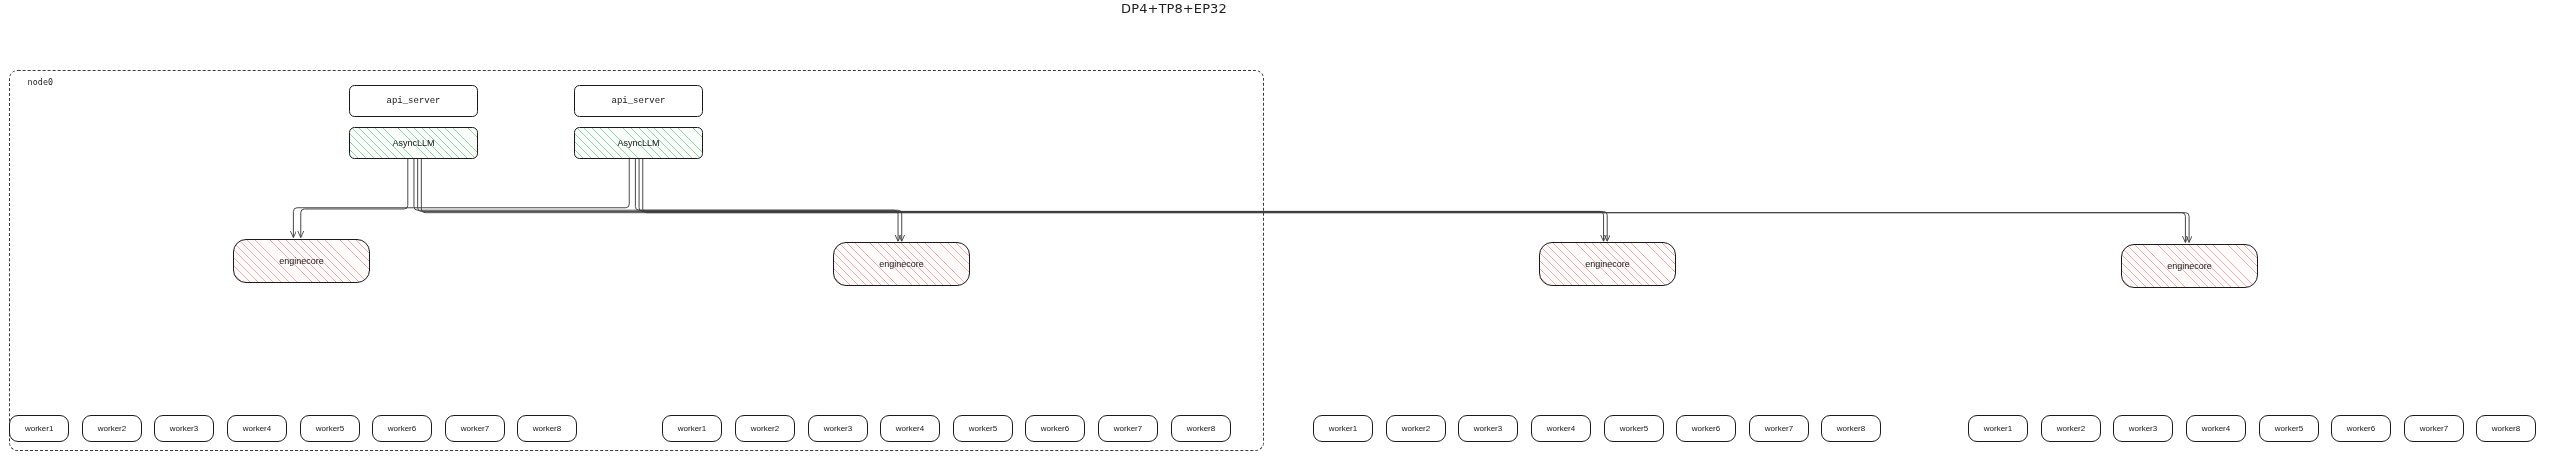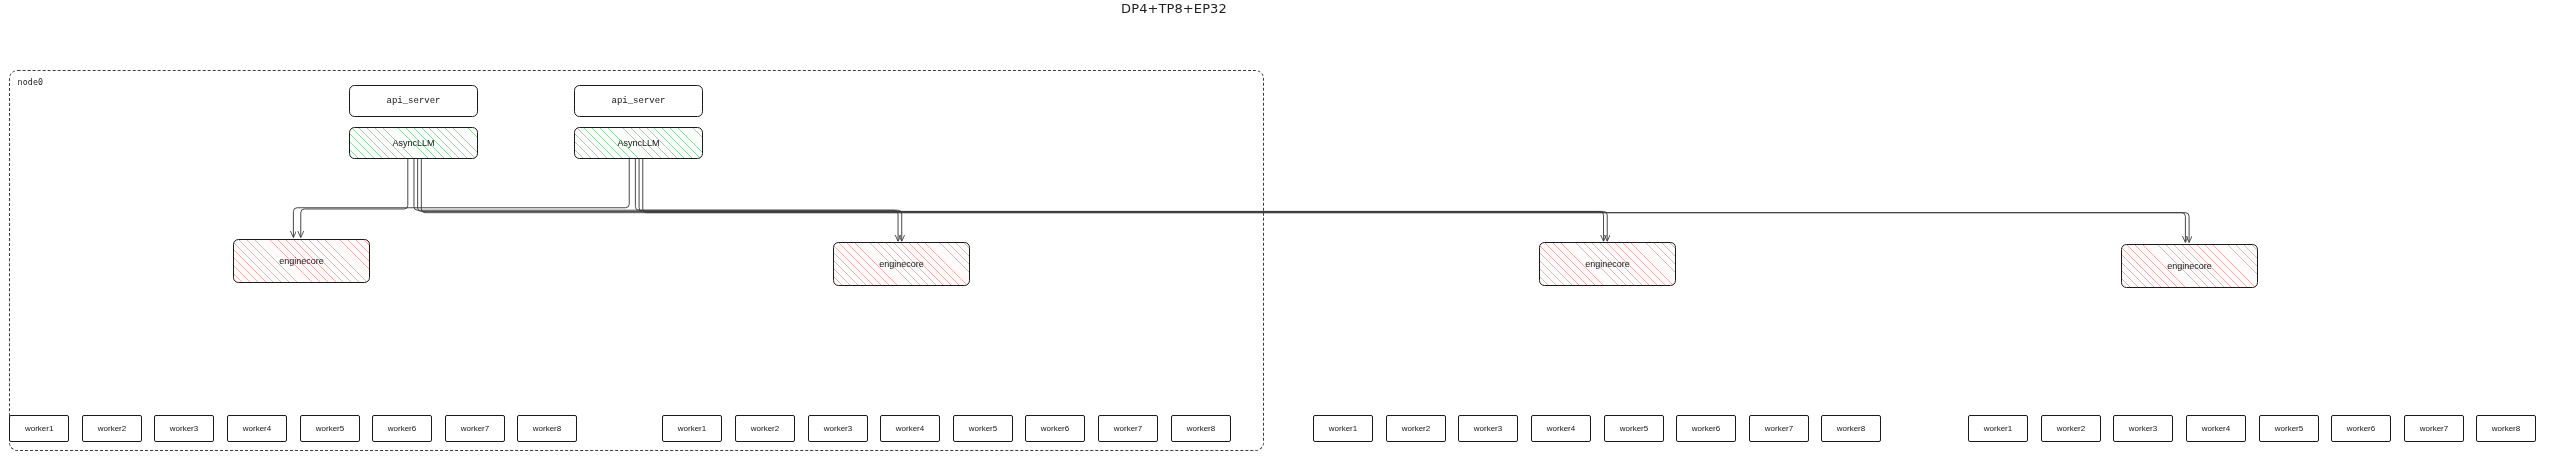--- a/index.html
+++ b/index.html
@@ -38,21 +38,21 @@
   
   .node-cluster {
     position: absolute;
     border: 1px dashed #3c3c3c;
     border-radius: 8.6px;
     background: transparent;
     box-sizing: border-box;
   }
   .node-label {
     position: absolute;
-    left: 8px;
+    left: 18px;
     top: 5.5px;
     font-family: "DejaVu Sans Mono", monospace;
     font-size: 8.3px;
     color: #1f1f1f;
     letter-spacing: 0.1px;
     white-space: nowrap;
   }
 
   
   .box {
@@ -97,26 +97,27 @@
   
   .box.enginecore {
     background-color: #fffbfb;
     background-image: repeating-linear-gradient(
       45deg,
       rgba(231, 110, 110, 0.55) 0px,
       rgba(231, 110, 110, 0.55) 0.7px,
       rgba(255, 255, 255, 0) 0.7px,
       rgba(255, 255, 255, 0) 5.5px
     );
+    border-radius: 13px;
   }
 
   
   .box.worker {
     border-width: 1px;
-    border-radius: 2px;
+    border-radius: 9px;
     font-size: 8px;
   }
 
   
   #edge-layer {
     position: absolute;
     left: 0;
     top: 0;
     width: 2576px;
     height: 469px;

